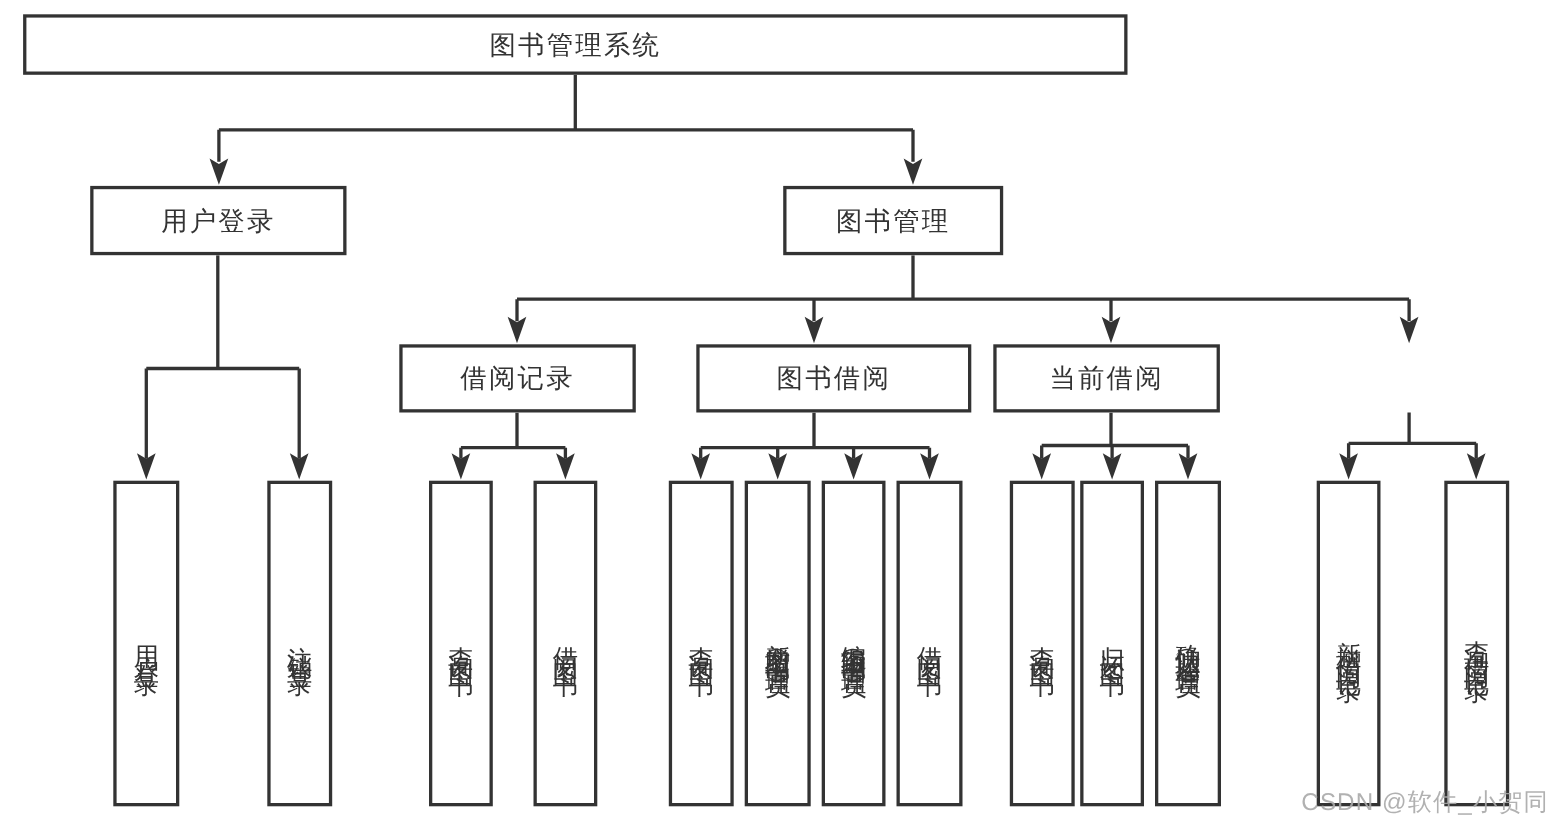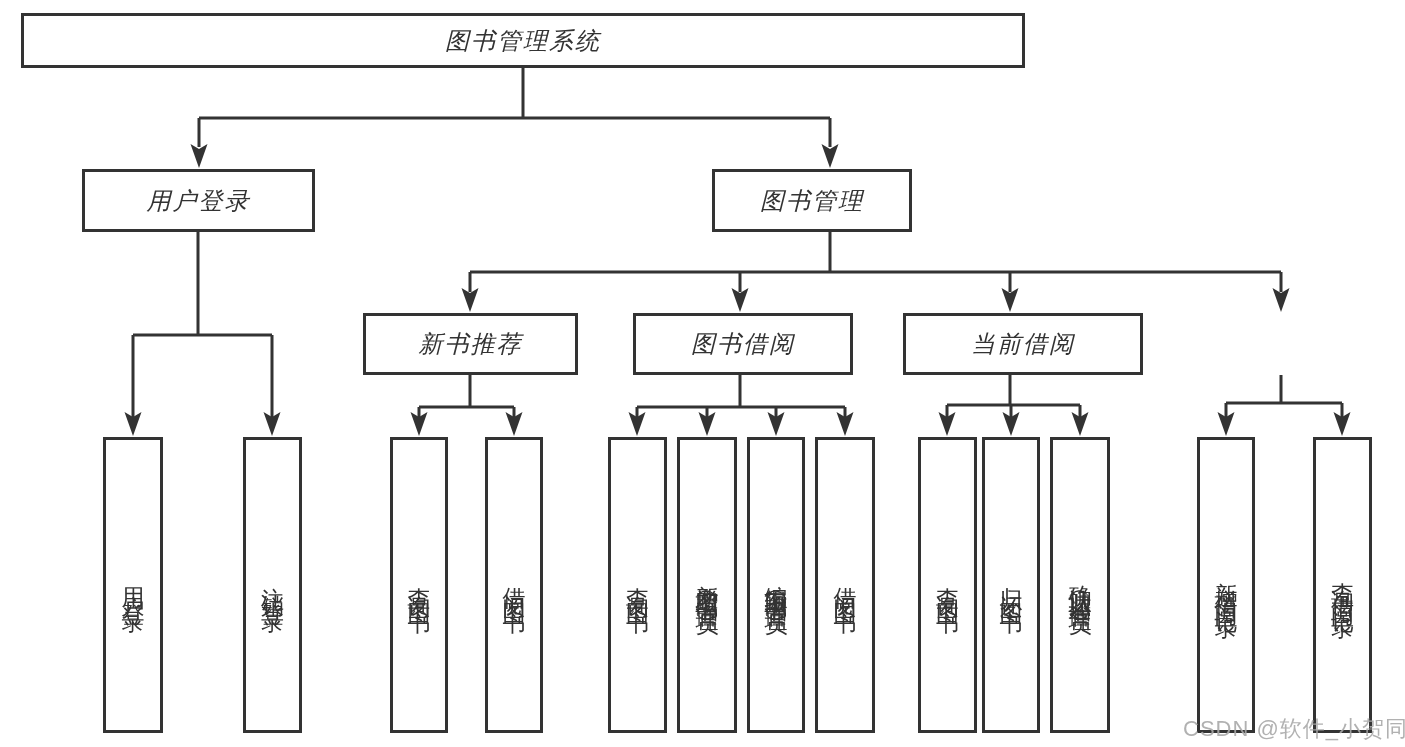--- a/index.html
+++ b/index.html
@@ -13,21 +13,20 @@
   #wires{position:absolute;left:0;top:0;z-index:0;}
   .node{
     position:absolute;
     box-sizing:border-box;
     background:#ffffff;
     border:3px solid #333333;
     display:flex;
     align-items:center;
     justify-content:center;
     z-index:1;
-    font-style:italic;
   }
   .node .lbl{
     color:#333333;
     font-size:24px;
     letter-spacing:2px;
     white-space:nowrap;
   }
   .leaf{
     position:absolute;
     box-sizing:border-box;
@@ -102,26 +101,26 @@
   </div>
 
   <div class="node" style="left:82px;top:169px;width:233px;height:63px">
     <span class="lbl">用户登录</span>
   </div>
   <div class="node" style="left:712px;top:169px;width:200px;height:63px">
     <span class="lbl">图书管理</span>
   </div>
 
   <div class="node" style="left:363px;top:313px;width:215px;height:62px">
-    <span class="lbl">新书推荐</span>
+    <span class="lbl">借阅记录</span>
   </div>
-  <div class="node" style="left:633px;top:313px;width:220px;height:62px">
+  <div class="node" style="left:633px;top:313px;width:250px;height:62px">
     <span class="lbl">图书借阅</span>
   </div>
-  <div class="node" style="left:903px;top:313px;width:240px;height:62px">
+  <div class="node" style="left:903px;top:313px;width:206px;height:62px">
     <span class="lbl">当前借阅</span>
   </div>
 
   <div class="leaf" style="left:103px;top:437px;width:60px;height:296px">
     <span class="vlbl">用户登录</span>
   </div>
   <div class="leaf" style="left:243px;top:437px;width:59px;height:296px">
     <span class="vlbl">注销登录</span>
   </div>
 

